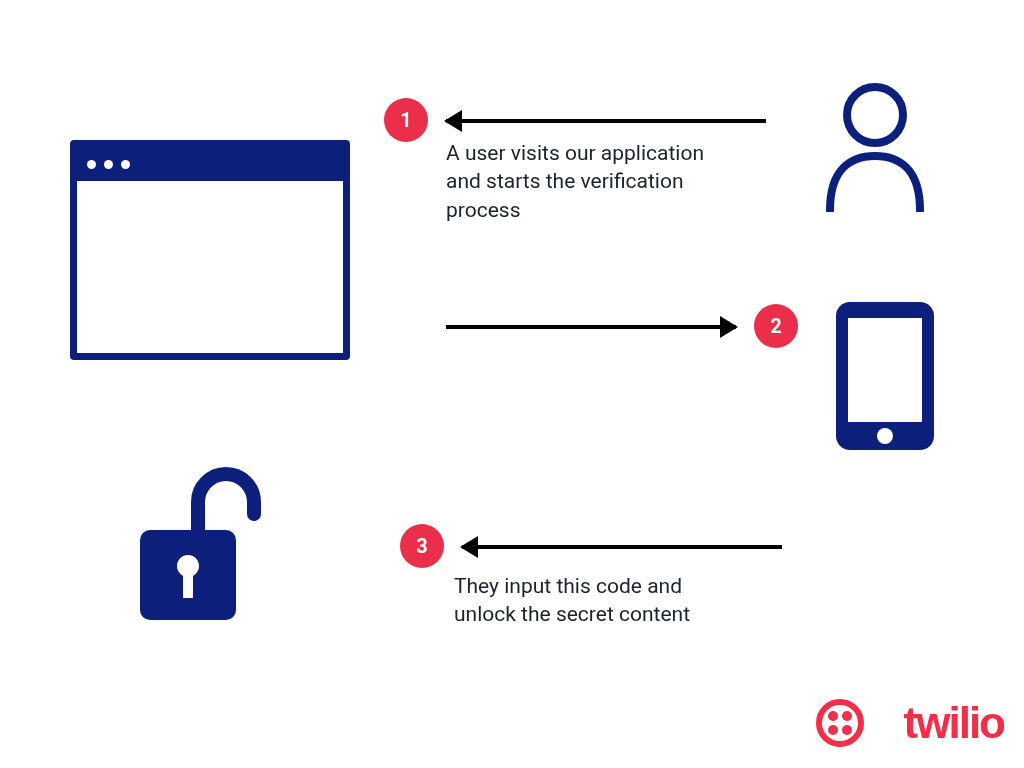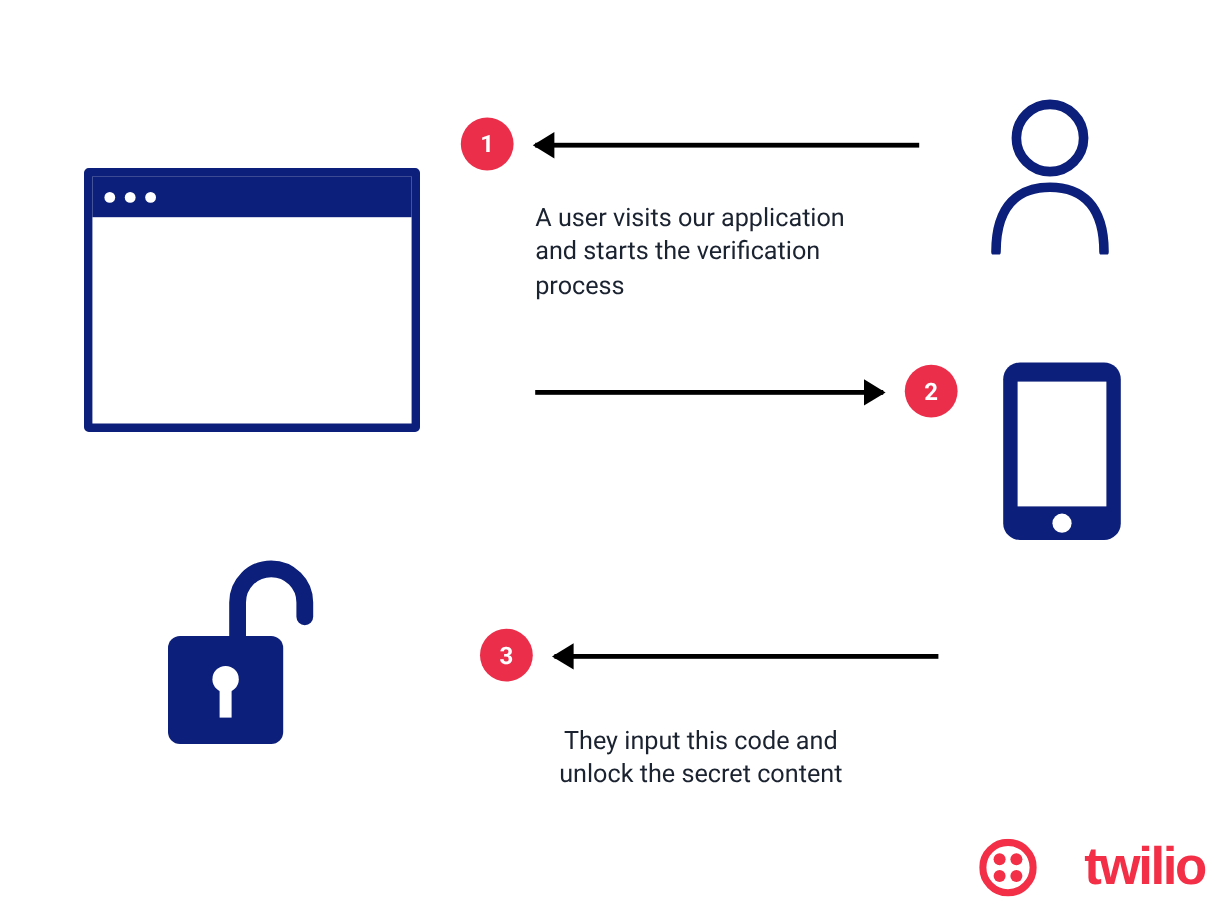--- a/index.html
+++ b/index.html
@@ -126,38 +126,38 @@
     <rect x="57" y="112" width="10" height="26" fill="#ffffff"></rect>
   </svg>
 
   <div class="abs badge" style="left:384px; top:98px; background:#eb2f4b;">
     <span>1</span>
   </div>
   <div class="abs arrow" style="left:446px; top:118px; width:320px;">
     <div class="shaft"></div>
       <div class="head-left"></div>
   </div>
-  <div class="abs desc" style="left:446px; top:168px;">A user visits our application and starts the verification process</div>
+  <div class="abs desc" style="left:446px; top:139px;">A user visits our application and starts the verification process</div>
 
   <div class="abs arrow" style="left:446px; top:324px; width:290px;">
     <div class="shaft"></div>
       <div class="head-right"></div>
   </div>
   <div class="abs badge" style="left:754px; top:304px; background:#eb2f4b;">
     <span>2</span>
   </div>
 
   <div class="abs badge" style="left:400px; top:524px; background:#eb2f4b;">
     <span>3</span>
   </div>
   <div class="abs arrow" style="left:462px; top:544px; width:320px;">
     <div class="shaft"></div>
       <div class="head-left"></div>
   </div>
-  <div class="abs desc" style="left:454px; top:604px; width:260px;text-align:center;">They input this code and unlock the secret content</div>
+  <div class="abs desc" style="left:454px; top:572px; width:260px;">They input this code and unlock the secret content</div>
 
   <div class="abs" style="right:20px; bottom:20px; display:flex; align-items:center; gap:6px;">
     <svg width="48" height="48" viewBox="0 0 48 48">
       <circle cx="24" cy="24" r="21" fill="none" stroke="#f22f46" stroke-width="6"></circle>
       <circle cx="17" cy="17" r="5" fill="#f22f46"></circle>
       <circle cx="31" cy="17" r="5" fill="#f22f46"></circle>
       <circle cx="17" cy="31" r="5" fill="#f22f46"></circle>
       <circle cx="31" cy="31" r="5" fill="#f22f46"></circle>
     </svg>
     <span class="twilio-word" style="color:#f22f46; font-size:44px;margin-left:34px;">twilio</span>

